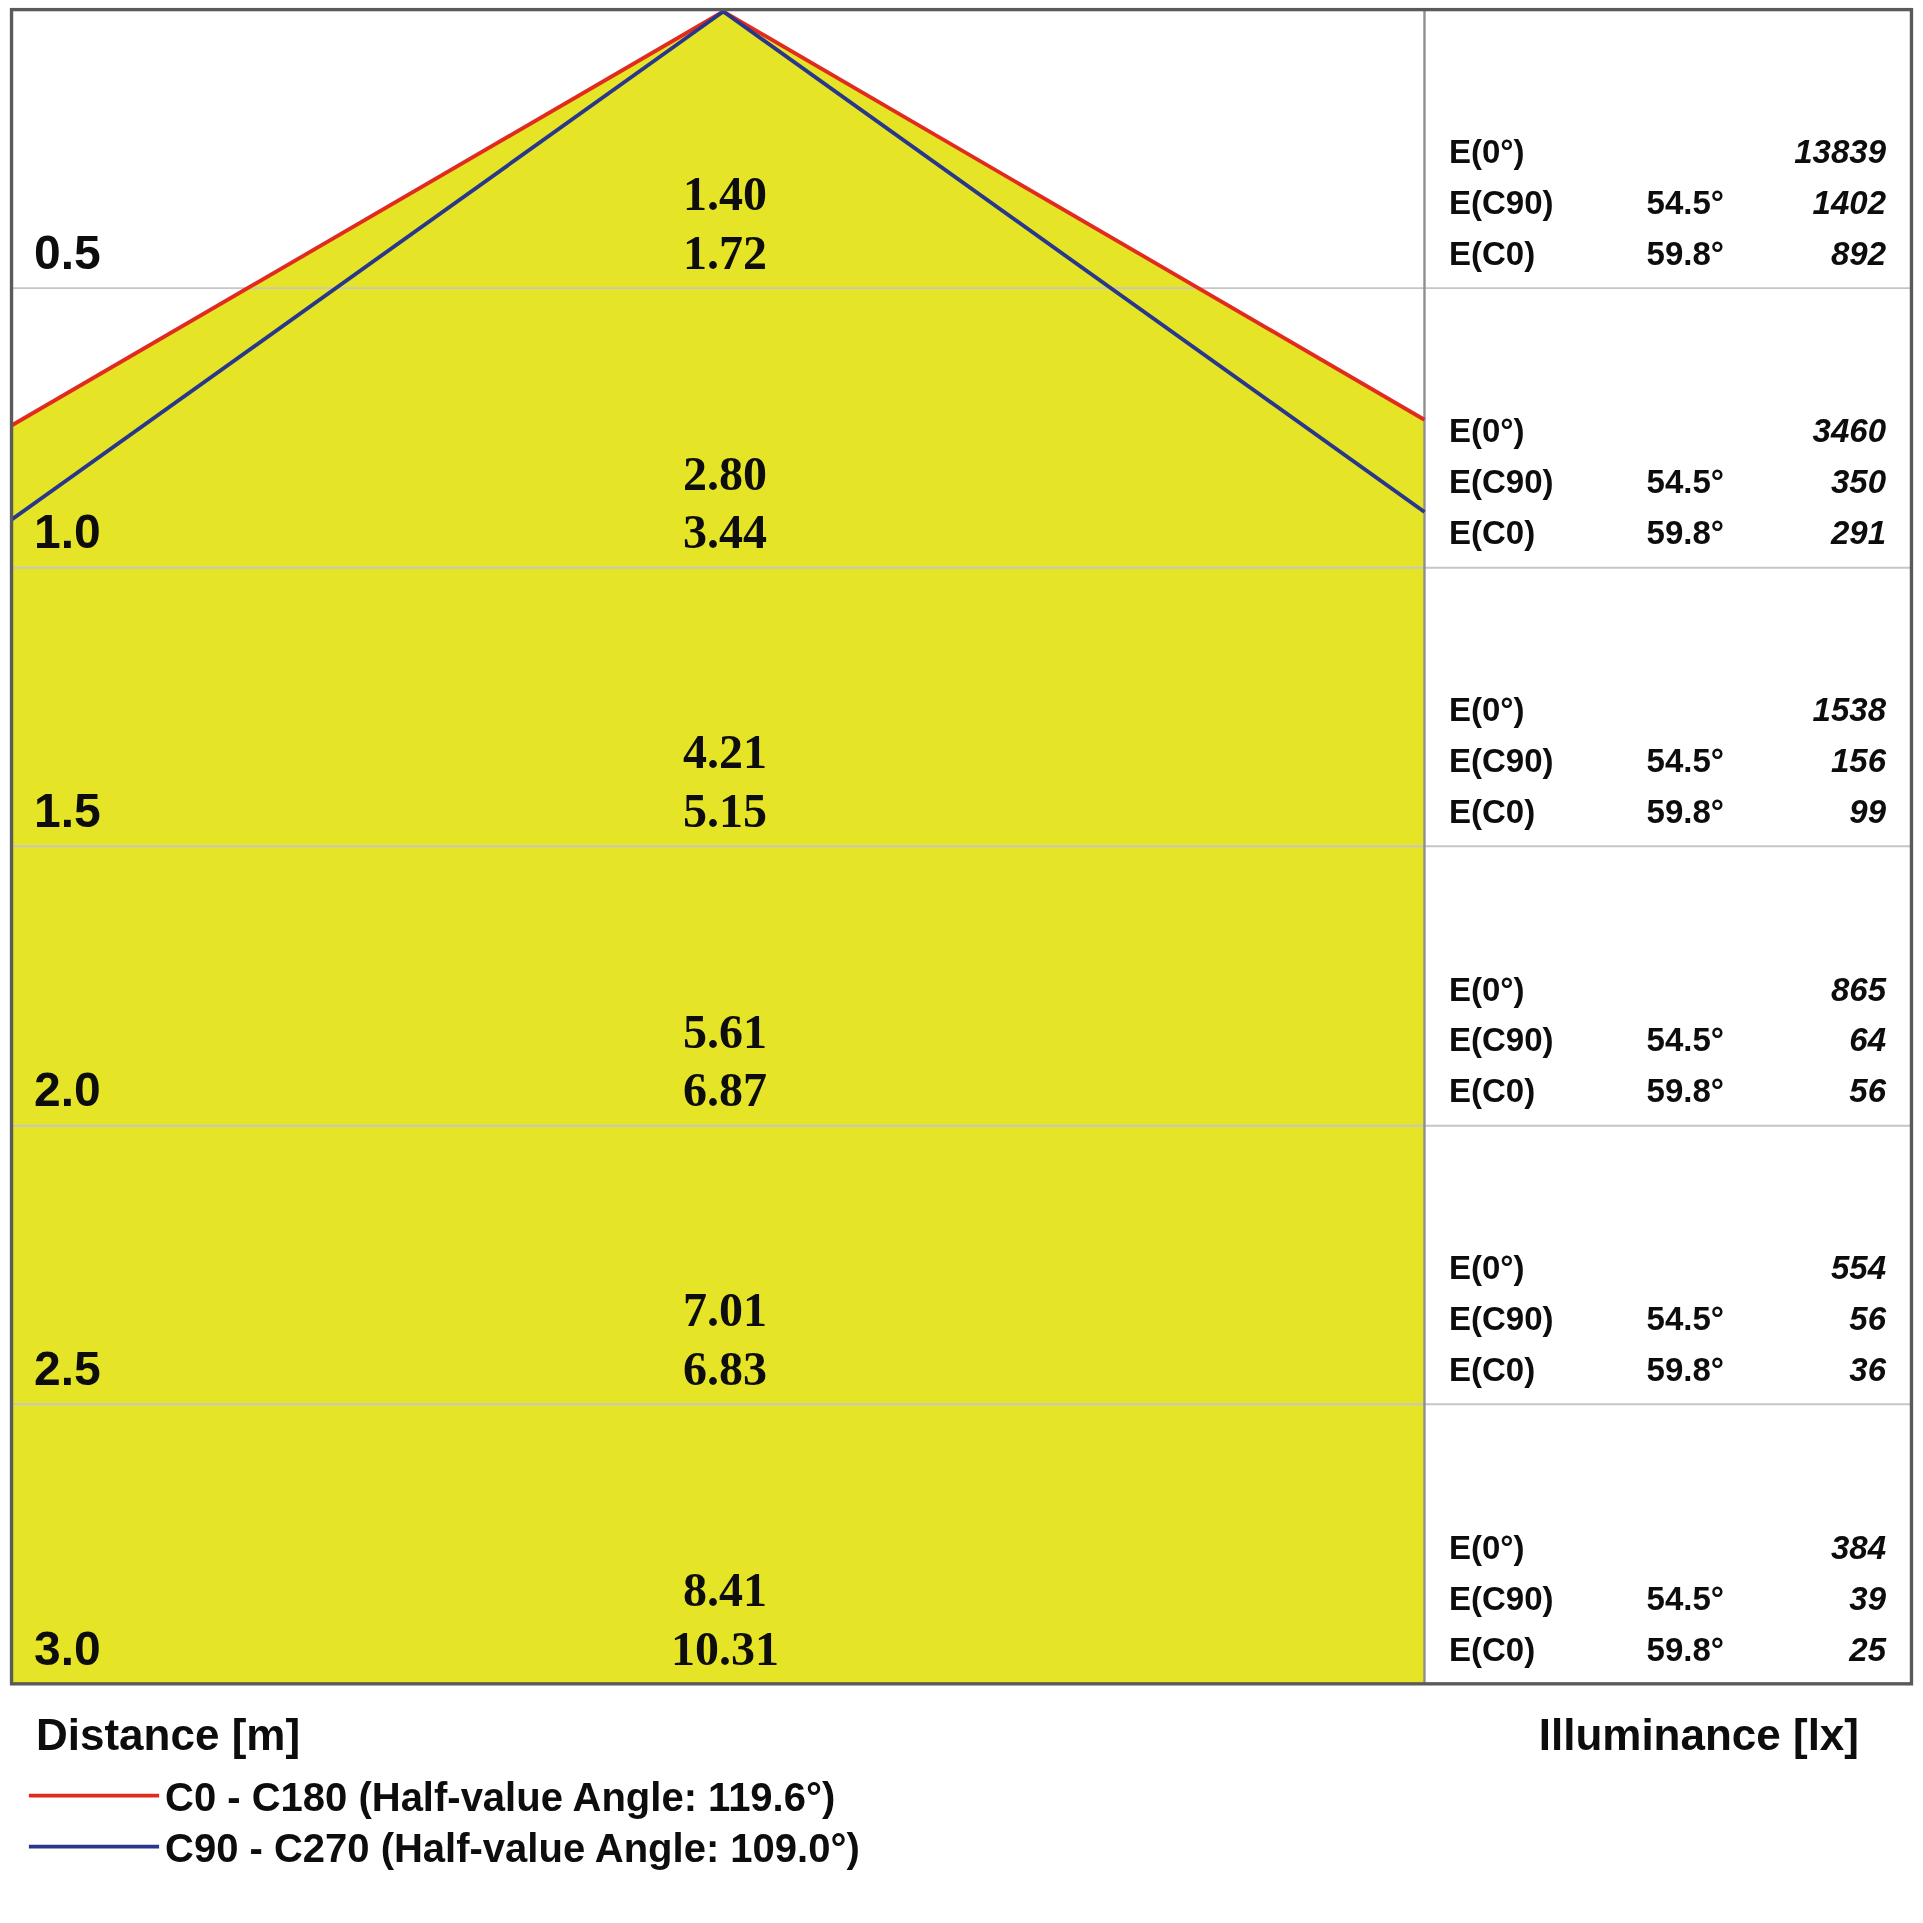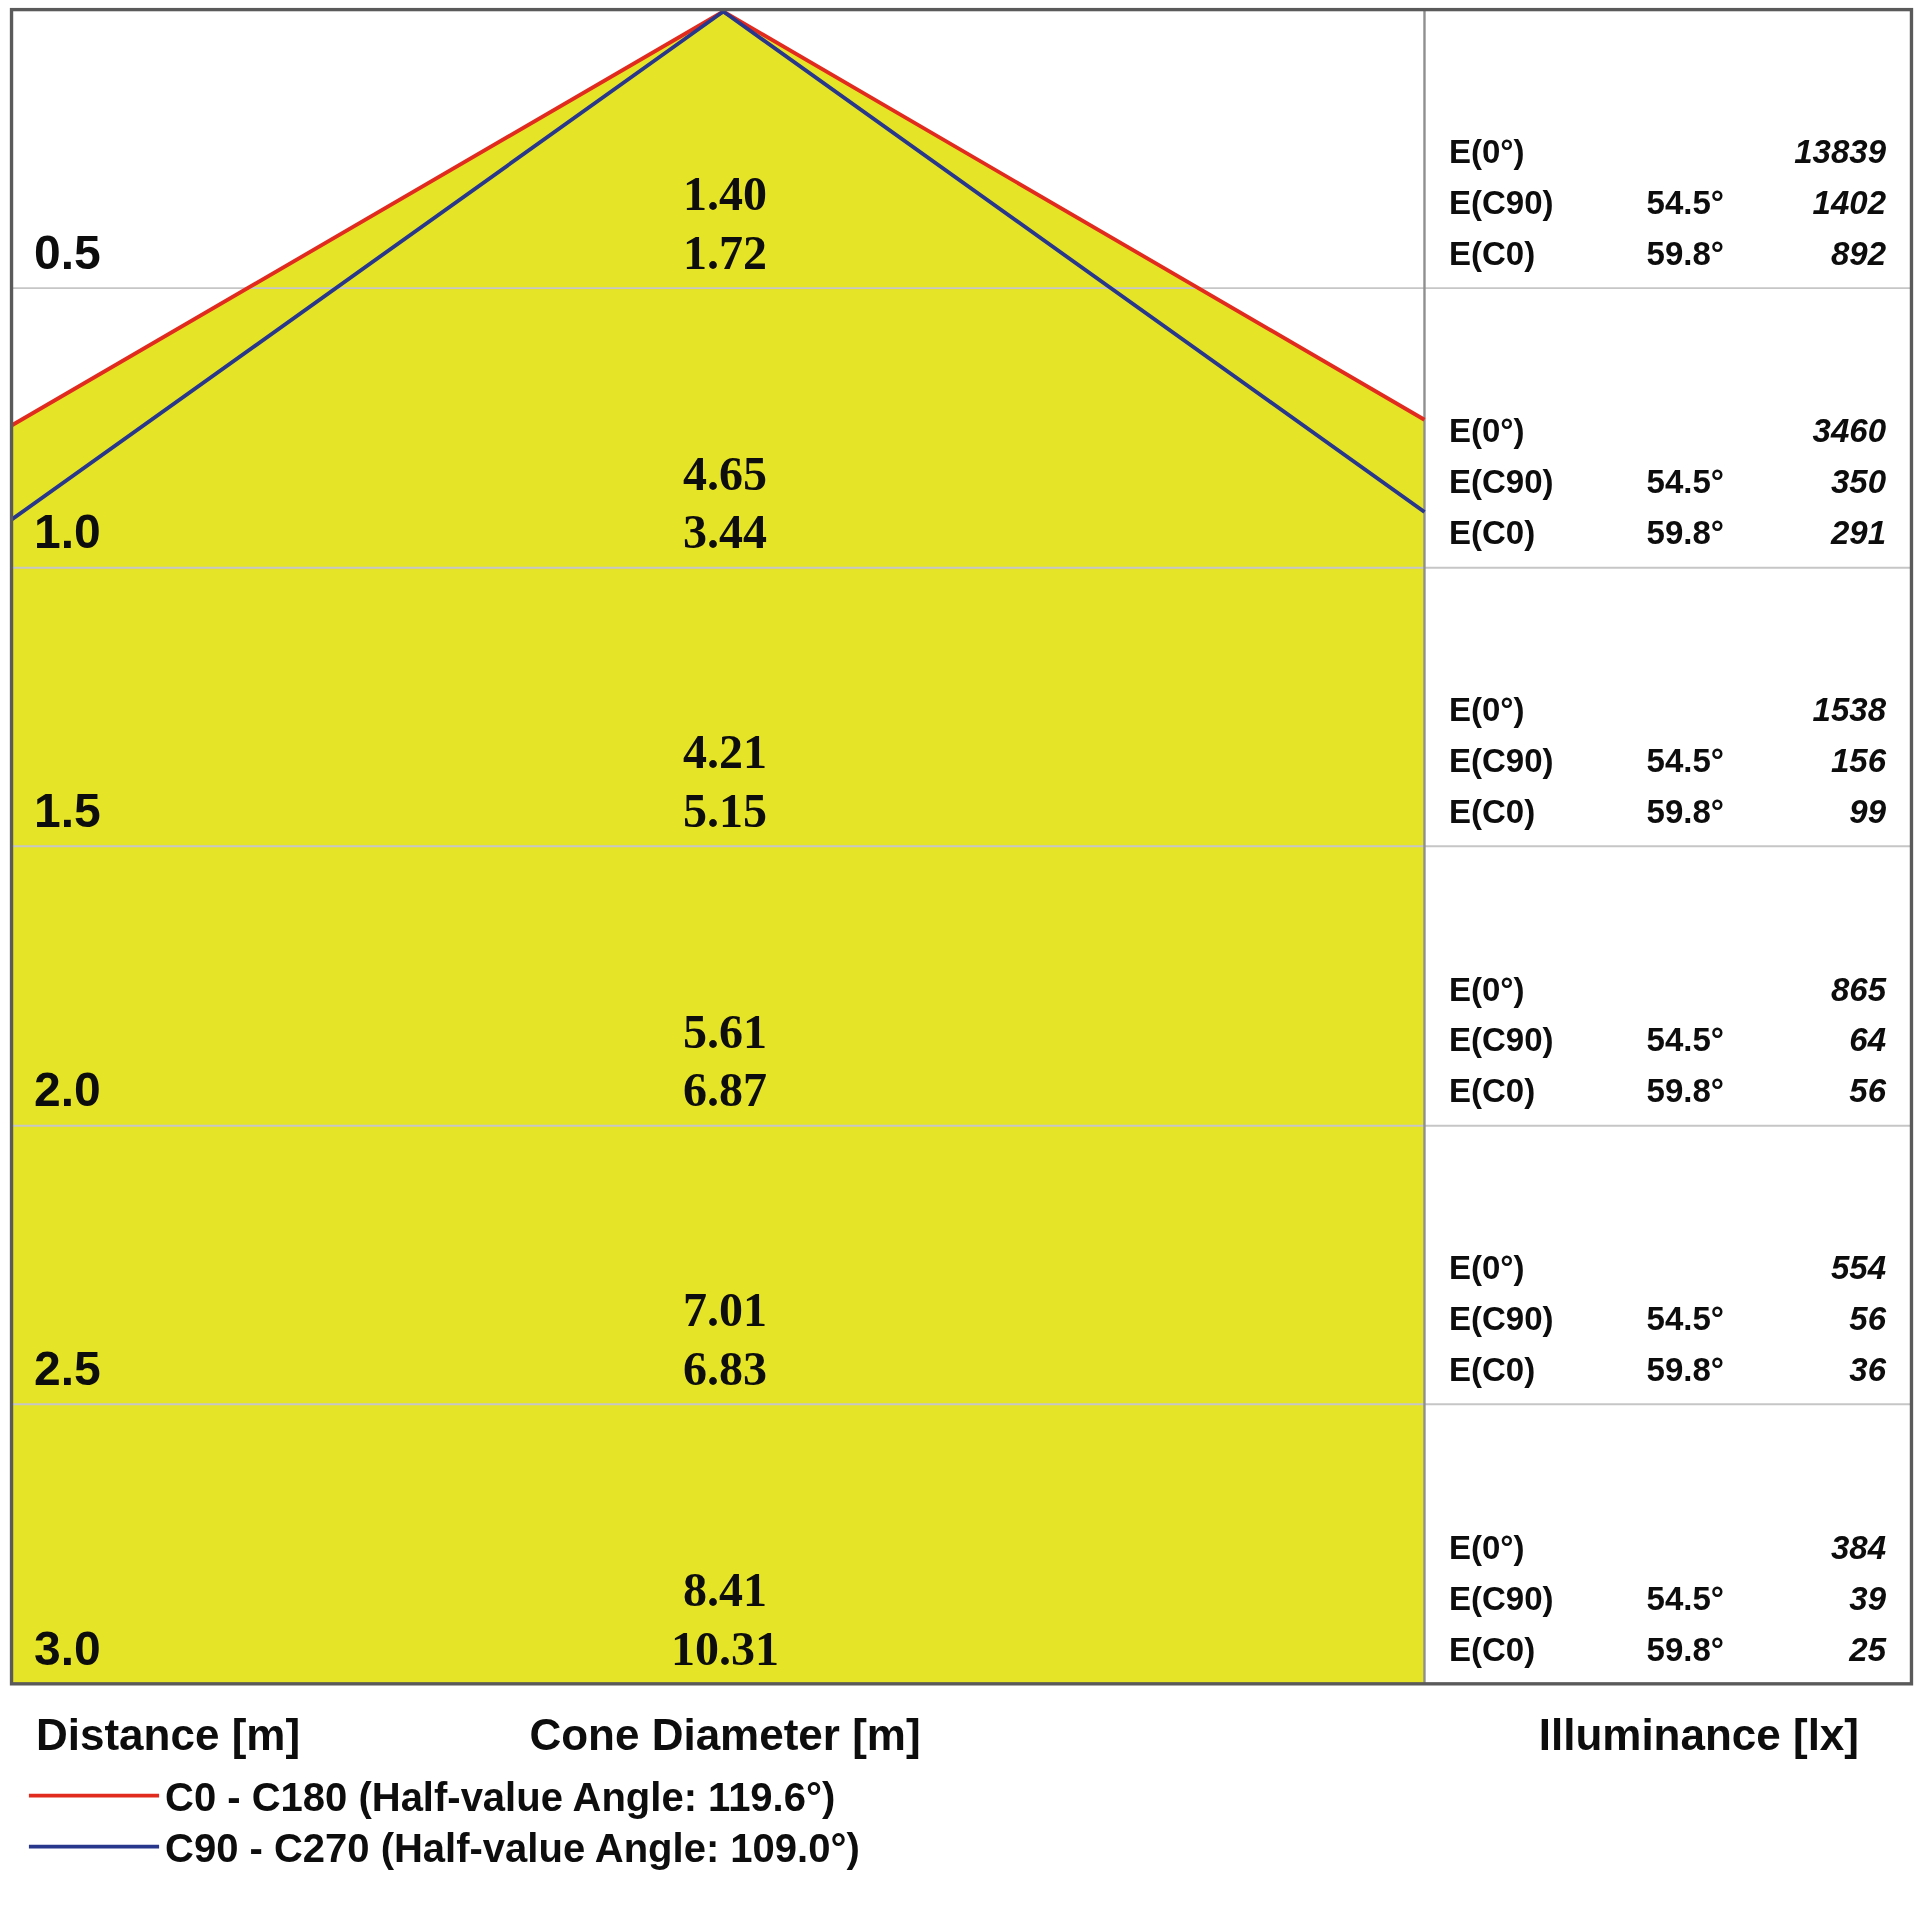--- a/index.html
+++ b/index.html
@@ -49,21 +49,21 @@
   <div class="t tbl tbl-l" style="top:151px">E(0°)</div>
   <div class="t tbl tbl-v" style="top:151px">13839</div>
   <div class="t tbl tbl-l" style="top:202px">E(C90)</div>
   <div class="t tbl tbl-a" style="top:202px">54.5°</div>
   <div class="t tbl tbl-v" style="top:202px">1402</div>
   <div class="t tbl tbl-l" style="top:253px">E(C0)</div>
   <div class="t tbl tbl-a" style="top:253px">59.8°</div>
   <div class="t tbl tbl-v" style="top:253px">892</div>
 
   <div class="t num" style="left:34px;top:532px">1.0</div>
-  <div class="t cone" style="top:474px">4.65</div>
+  <div class="t cone" style="top:474px">2.80</div>
   <div class="t cone" style="top:532px">3.44</div>
   <div class="t tbl tbl-l" style="top:430px">E(0°)</div>
   <div class="t tbl tbl-v" style="top:430px">3460</div>
   <div class="t tbl tbl-l" style="top:481px">E(C90)</div>
   <div class="t tbl tbl-a" style="top:481px">54.5°</div>
   <div class="t tbl tbl-v" style="top:481px">350</div>
   <div class="t tbl tbl-l" style="top:532px">E(C0)</div>
   <div class="t tbl tbl-a" style="top:532px">59.8°</div>
   <div class="t tbl tbl-v" style="top:532px">291</div>
 
@@ -109,21 +109,20 @@
   <div class="t tbl tbl-l" style="top:1547px">E(0°)</div>
   <div class="t tbl tbl-v" style="top:1547px">384</div>
   <div class="t tbl tbl-l" style="top:1598px">E(C90)</div>
   <div class="t tbl tbl-a" style="top:1598px">54.5°</div>
   <div class="t tbl tbl-v" style="top:1598px">39</div>
   <div class="t tbl tbl-l" style="top:1649px">E(C0)</div>
   <div class="t tbl tbl-a" style="top:1649px">59.8°</div>
   <div class="t tbl tbl-v" style="top:1649px">25</div>
 
   <div class="t foot" style="left:36px;top:1735px">Distance [m]</div>
-  <div class="t foot" style="left:725px;top:1735px;transform:translate(-50%,-50%)">Cone Diameter [m]</div>
   <div class="t foot" style="right:64px;top:1735px;text-align:left">Illuminance [lx]</div>
 
   <svg class="legswatch" style="left:27px;top:1787px" width="134" height="17.3" viewBox="0 0 140 18">
     <line x1="2" y1="9" x2="138" y2="9" stroke-width="4" stroke="#e22b1f"></line>
   </svg>
   <div class="t leg" style="left:165px;top:1797px">C0 - C180 (Half-value Angle: 119.6°)</div>
 
   <svg class="legswatch" style="left:27px;top:1838px" width="134" height="17.3" viewBox="0 0 140 18">
     <line x1="2" y1="9" x2="138" y2="9" stroke-width="4" stroke="#28378c"></line>
   </svg>

